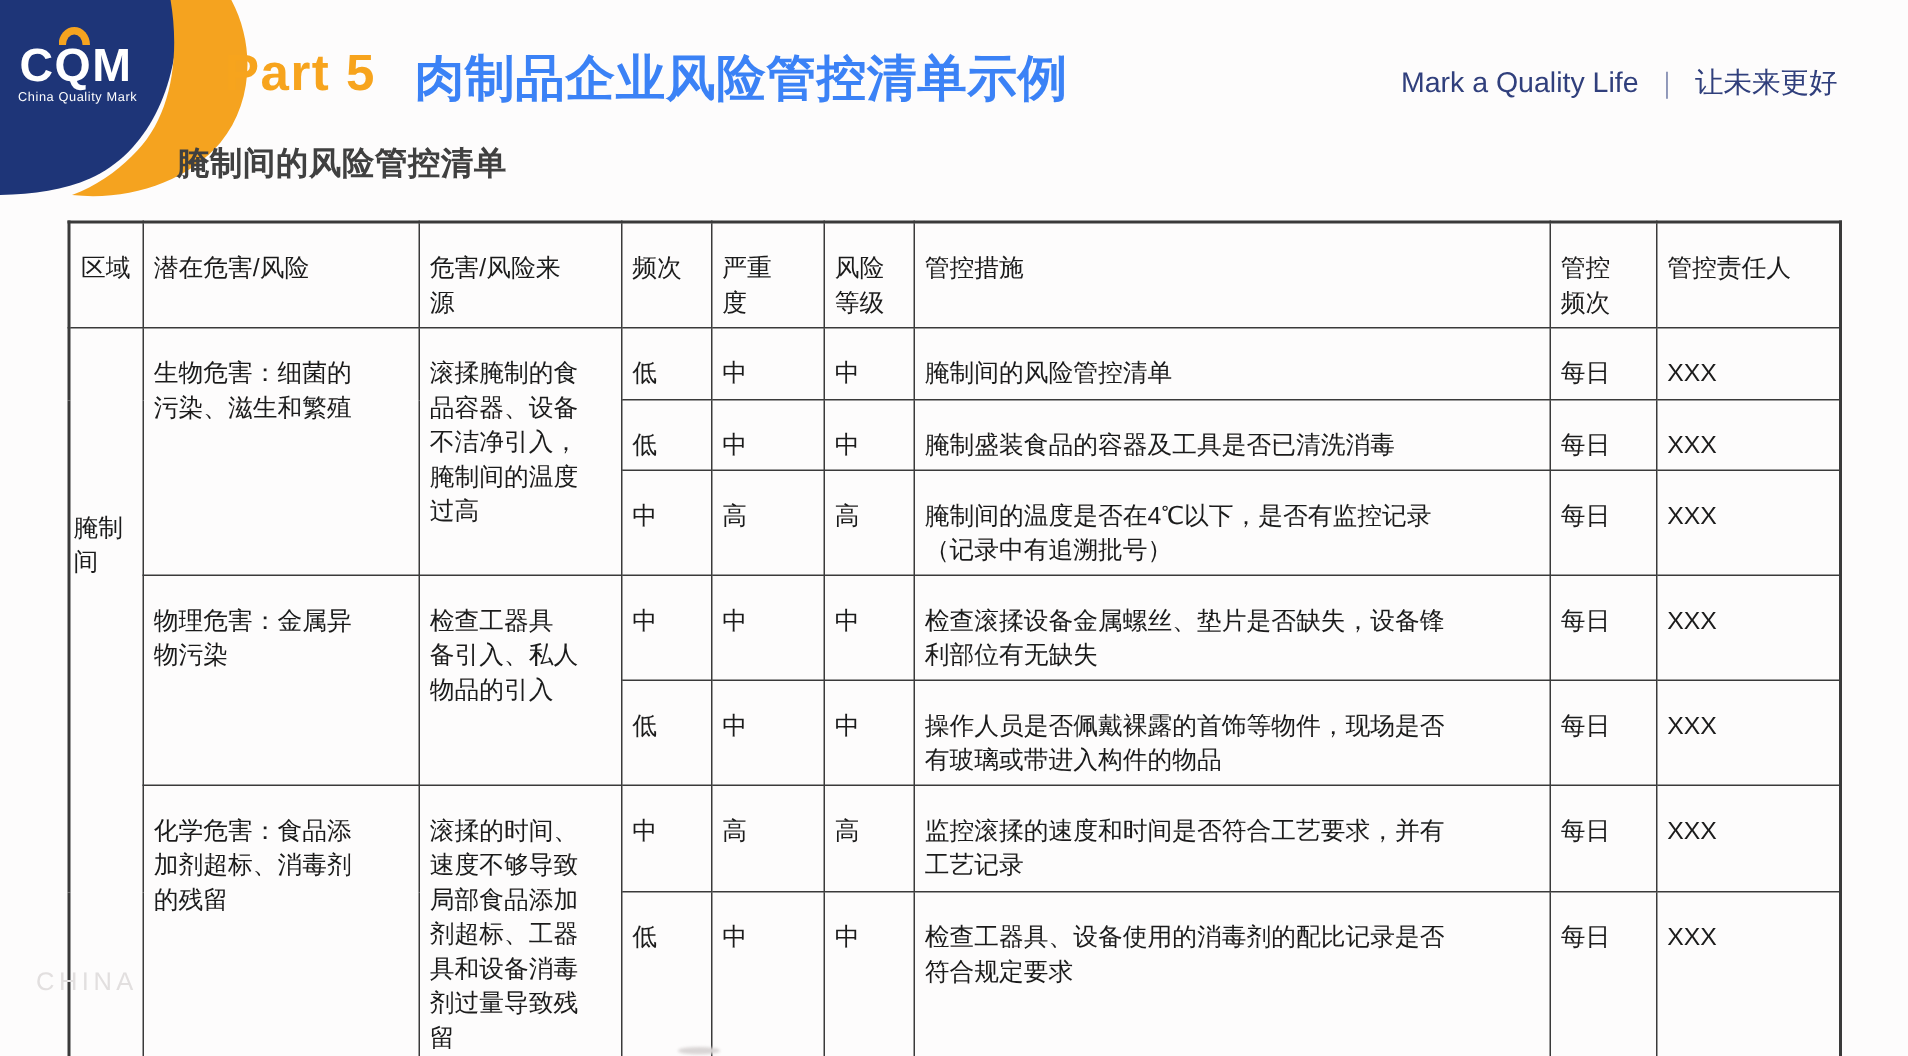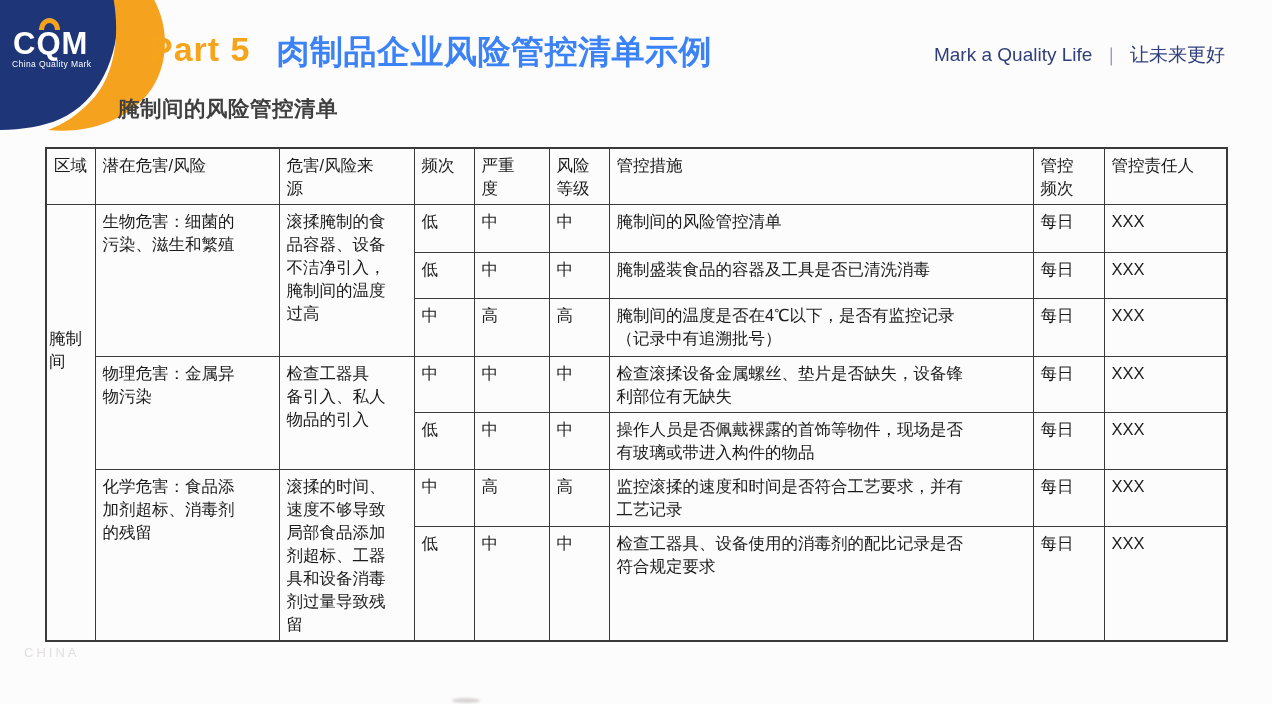--- a/index.html
+++ b/index.html
@@ -56,33 +56,33 @@
   
   table.risk {
     position: absolute; left: 45px; top: 147px;
     width: 1181px; table-layout: fixed; border-collapse: collapse;
     font-size: 16.5px; line-height: 23px; color: #1b1b1b;
     border: 2px solid #3a3a3a;
   }
   table.risk th, table.risk td {
     border: 1.5px solid #3a3a3a;
     vertical-align: top; text-align: left;
-    padding: 5px 6px 4px 7px;
+    padding: 19px 6px 4px 7px;
     white-space: pre-wrap;
     font-weight: normal;
     overflow: hidden;
   }
   .cell-area {
     text-align: left;
     padding: 122px 2px 0 2px !important;
   }
 
   
   .watermark { position: absolute; left: 24px; top: 645px; color: #e2dfdf; }
-  .watermark .wm1 { font-size: 13px; letter-spacing: 3px; font-weight: 500; }
+  .watermark .wm1 { font-size: 17px; letter-spacing: 3px; font-weight: 500; }
   .watermark .wm2 { font-size: 19.5px; letter-spacing: 2px; font-weight: bold; margin-top: 3px; color: #dcd8d8; }
   .bottom-smudge {
     position: absolute; left: 452px; top: 698px; width: 28px; height: 5px;
     background: #d9d5d5; border-radius: 50%; filter: blur(1px);
   }
 </style>
 </head>
 <body>
 
 <div class="slide">

